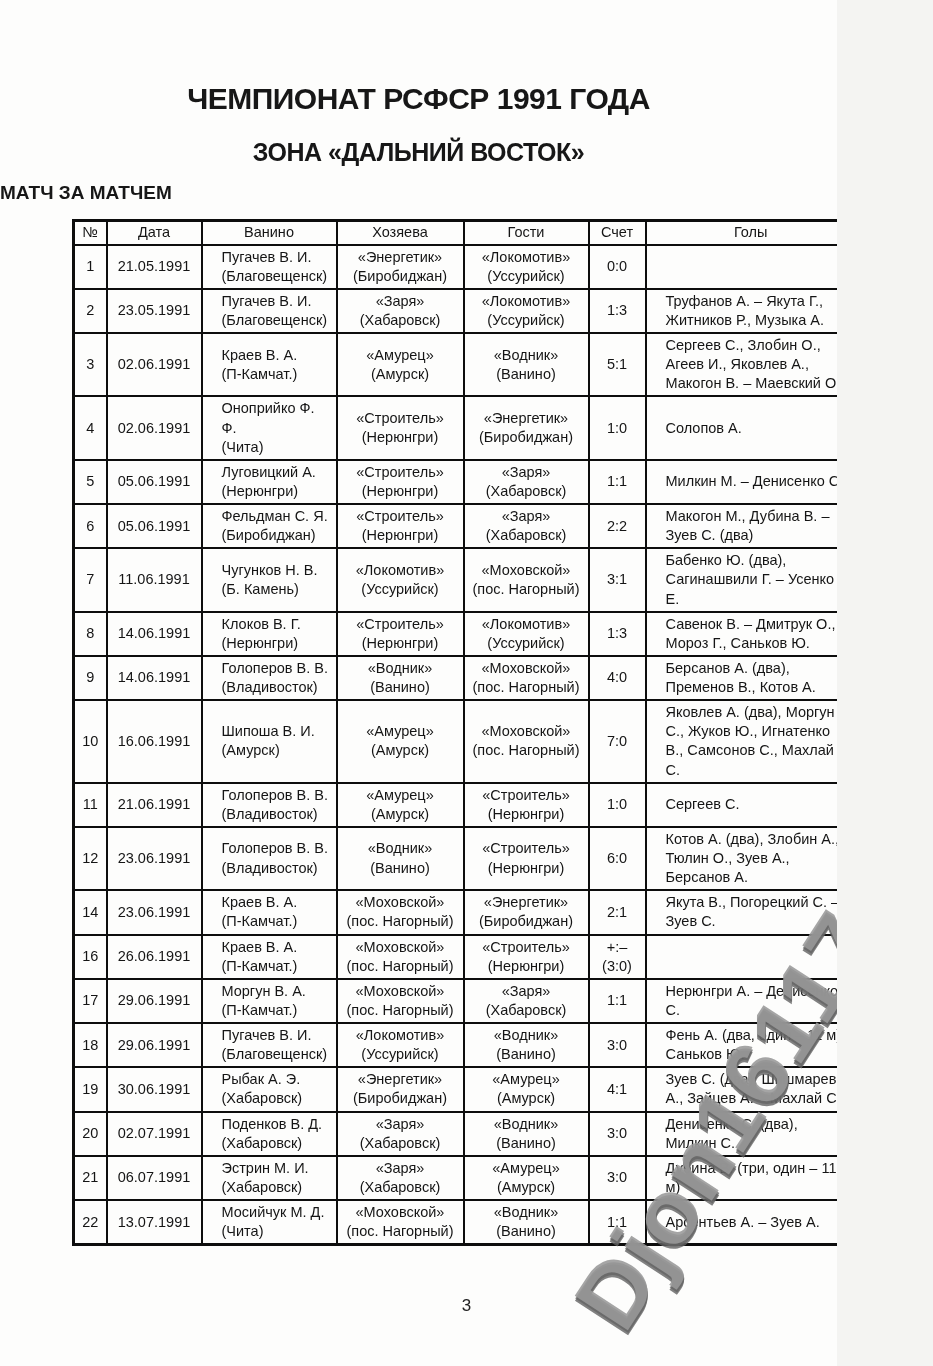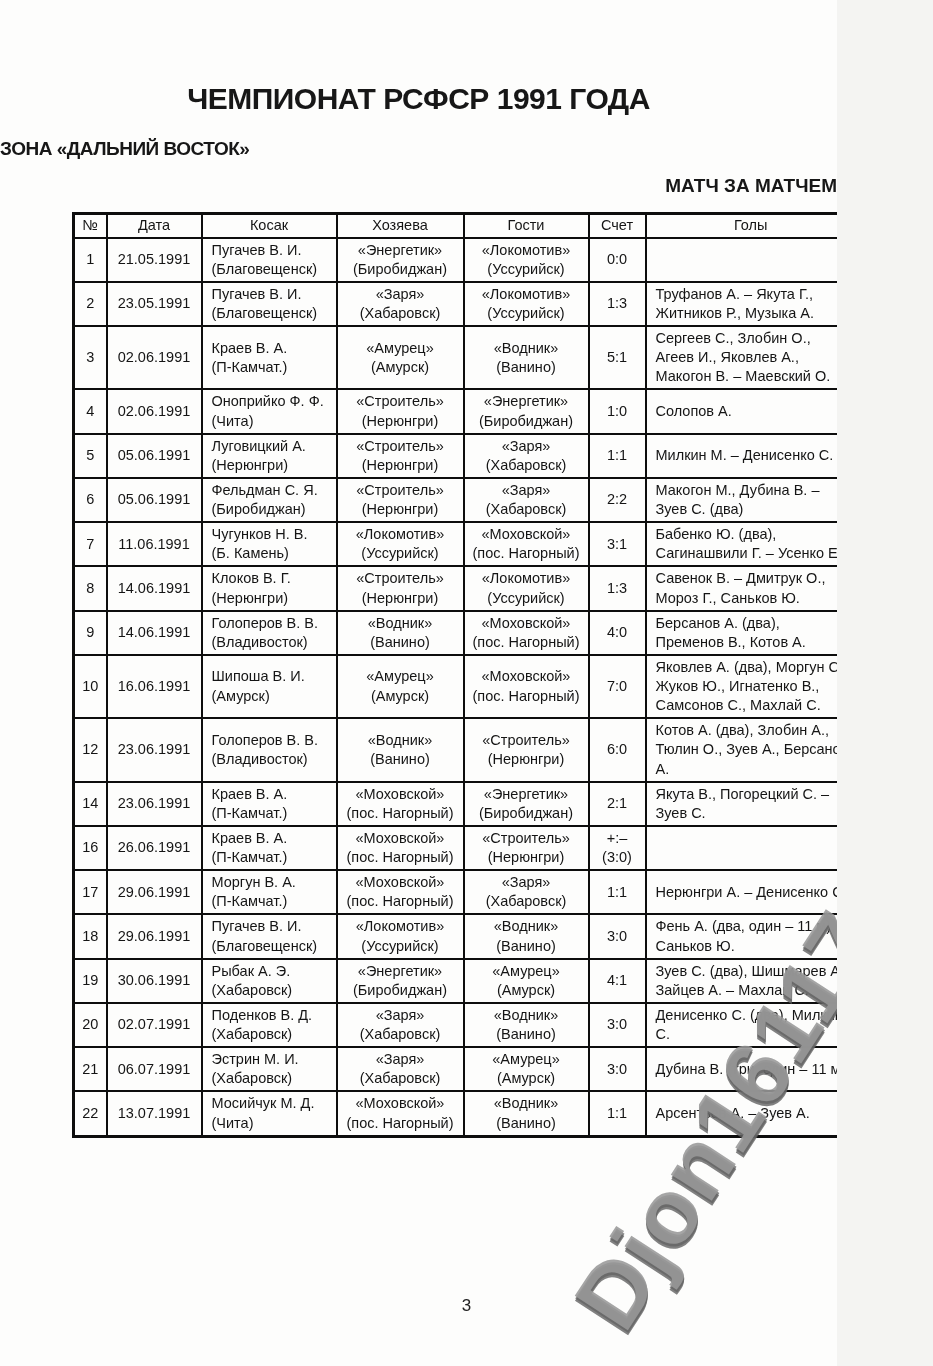--- a/index.html
+++ b/index.html
@@ -17,27 +17,27 @@
     overflow: hidden;
   }
   .title-main {
     margin: 0; padding-top: 82px;
     text-align: center;
     font-size: 30px; font-weight: bold;
     letter-spacing: -0.5px;
     color: #171717;
   }
   .title-zone {
-    margin: 22px 0 0; text-align: left;
-    font-size: 19px; font-weight: bold;
+    margin: 22px 0 0; text-align: center;
+    font-size: 25px; font-weight: bold;
     letter-spacing: -0.5px;
     color: #171717;
   }
   .title-section {
-    margin: 15px 0 0; text-align: right;
+    margin: 15px 0 0; text-align: left;
     font-size: 19px; font-weight: bold;
     color: #171717;
   }
   table.match-table {
     border-collapse: collapse;
     table-layout: fixed;
     width: 783px;
     margin: 15px 0 0 72px;
     border: 3px solid #0d0d0d;
   }
@@ -49,21 +49,21 @@
     vertical-align: middle;
     overflow: hidden;
   }
   .match-table th {
     font-weight: normal;
     height: 24px;
     padding: 1px 2px;
     text-align: center;
   }
   .match-table td.center { text-align: center; }
-  .match-table td.left { text-align: left; padding-left: 9px; padding-right: 6px; }
+  .match-table td.left { text-align: left; padding-left: 19px; padding-right: 6px; }
   .col-num   { width: 33px; }
   .col-date  { width: 95px; }
   .col-ref   { width: 135px; }
   .col-host  { width: 127px; }
   .col-guest { width: 125px; }
   .col-score { width: 57px; }
   .col-goals { width: 211px; }
   .match-table td { height: 44px; }
   .page-number {
     position: absolute;
@@ -104,21 +104,21 @@
         <col class="col-ref">
       <col class="col-host">
         <col class="col-guest">
         <col class="col-score">
         <col class="col-goals">
     </colgroup>
     <thead>
       <tr>
           <th>№</th>
           <th>Дата</th>
-          <th>Косак</th>
+          <th>Ванино</th>
           <th>Хозяева</th>
           <th>Гости</th>
           <th>Счет</th>
           <th>Голы</th>
         </tr>
     </thead>
     <tbody>
         <tr>
           <td class="center">1</td>
           <td class="center">21.05.1991</td>
@@ -313,20 +313,40 @@
           <td class="center">
             <div>«Моховской»</div>
             <div>(пос. Нагорный)</div>
           </td>
           <td class="center">
             <div>7:0</div>
           </td>
           <td class="left">Яковлев А. (два), Моргун С., Жуков Ю., Игнатенко В., Самсонов С., Махлай С.</td>
         </tr>
         <tr>
+          <td class="center">11</td>
+          <td class="center">21.06.1991</td>
+          <td class="left">
+            <div>Голоперов В. В.</div>
+            <div>(Владивосток)</div>
+          </td>
+          <td class="center">
+            <div>«Амурец»</div>
+            <div>(Амурск)</div>
+          </td>
+          <td class="center">
+            <div>«Строитель»</div>
+            <div>(Нерюнгри)</div>
+          </td>
+          <td class="center">
+            <div>1:0</div>
+          </td>
+          <td class="left">Сергеев С.</td>
+        </tr>
+        <tr>
           <td class="center">12</td>
           <td class="center">23.06.1991</td>
           <td class="left">
             <div>Голоперов В. В.</div>
             <div>(Владивосток)</div>
           </td>
           <td class="center">
             <div>«Водник»</div>
             <div>(Ванино)</div>
           </td>

